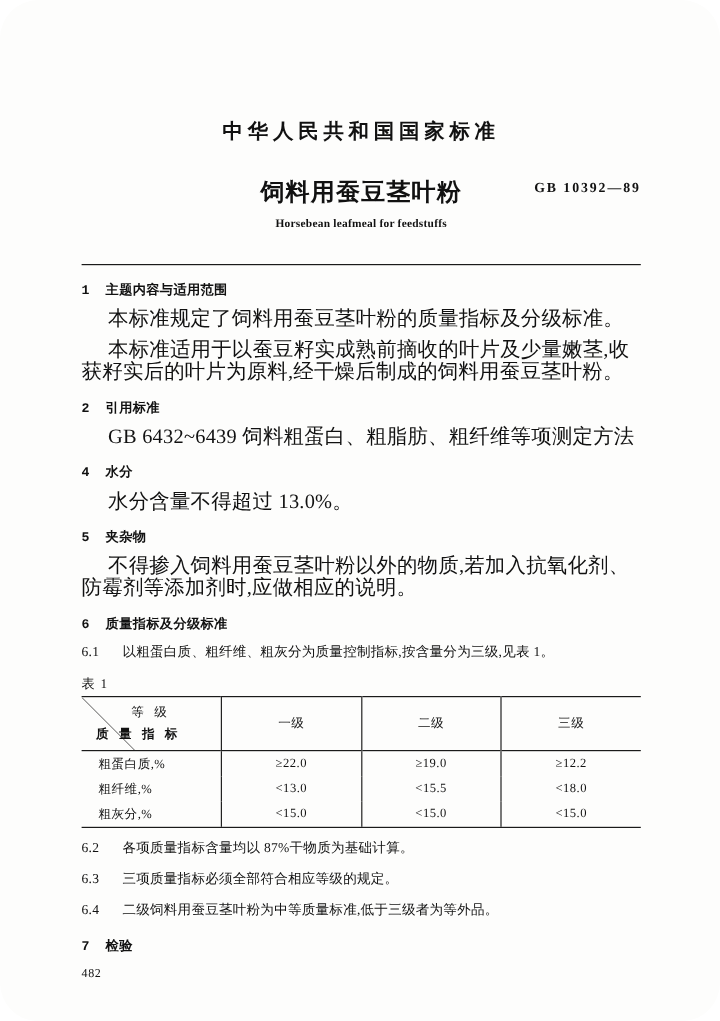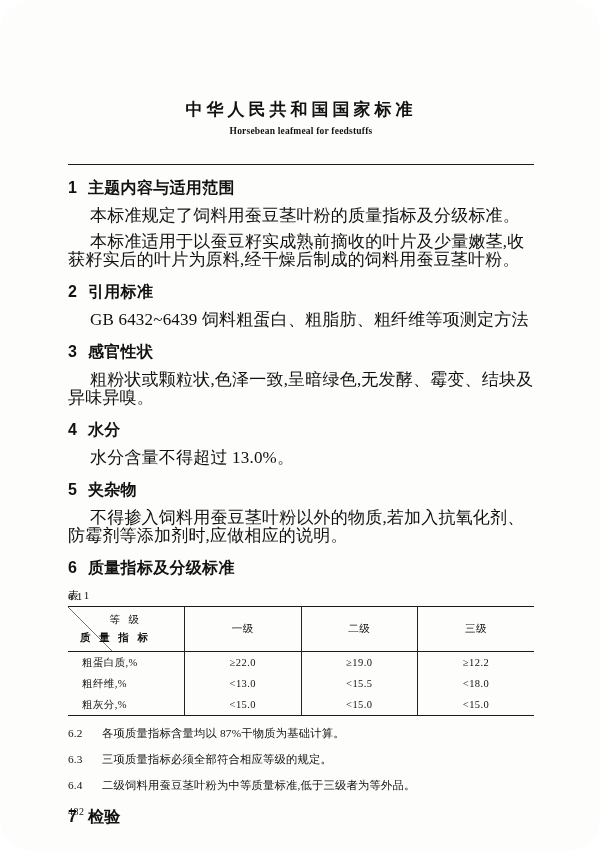--- a/index.html
+++ b/index.html
@@ -73,23 +73,23 @@
     border: 0;
     border-top: 1.6px solid #1a1a1a;
     height: 0;
   }
 
   
   .sec {
     margin-top: 13px;
   }
   .sec-head {
-    font-size: 16px;
-    font-weight: bold;
-    font-family: Liberation Sans, sans-serif;
+    font-size: 11px;
+    font-weight: bold;
+    font-family: Liberation Mono, monospace;
     letter-spacing: 0.3px;
   }
   .sec-head .num {
     display: inline-block;
     width: 20px;
   }
   .para {
     font-size: 17px;
     line-height: 18px;
     margin-top: 8px;
@@ -198,46 +198,44 @@
   }
 </style>
 </head>
 <body>
 
 <div class="page">
   <div class="content">
 
     <div class="nat-title">中华人民共和国国家标准</div>
 
+    <div class="title-row">
+      <div class="doc-title">饲料用蚕豆茎叶粉</div>
+      <div class="std-no">GB  10392—89</div>
+    </div>
 
     <div class="en-title">Horsebean leafmeal for feedstuffs</div>
 
     <hr class="rule-top">
 
     <div class="sec">
       <div class="sec-head">
         <span class="num">1</span><span>主题内容与适用范围</span>
       </div>
       <div class="para">本标准规定了饲料用蚕豆茎叶粉的质量指标及分级标准。</div>
       <div class="para">本标准适用于以蚕豆籽实成熟前摘收的叶片及少量嫩茎,收获籽实后的叶片为原料,经干燥后制成的饲料用蚕豆茎叶粉。</div>
     </div>
 
     <div class="sec">
       <div class="sec-head">
         <span class="num">2</span><span>引用标准</span>
       </div>
       <div class="para hang">GB 6432~6439    饲料粗蛋白、粗脂肪、粗纤维等项测定方法</div>
     </div>
 
-    <div class="sec">
-      <div class="sec-head">
-        <span class="num">3</span><span>感官性状</span>
-      </div>
-      <div class="para">粗粉状或颗粒状,色泽一致,呈暗绿色,无发酵、霉变、结块及异味异嗅。</div>
-    </div>
 
     <div class="sec">
       <div class="sec-head">
         <span class="num">4</span><span>水分</span>
       </div>
       <div class="para">水分含量不得超过 13.0%。</div>
     </div>
 
     <div class="sec">
       <div class="sec-head">
@@ -245,21 +243,21 @@
       </div>
       <div class="para">不得掺入饲料用蚕豆茎叶粉以外的物质,若加入抗氧化剂、防霉剂等添加剂时,应做相应的说明。</div>
     </div>
 
     <div class="sec">
       <div class="sec-head">
         <span class="num">6</span><span>质量指标及分级标准</span>
       </div>
 
       <div class="clause">
-        <span class="cnum">6.1</span>
+        <span class="cnum">6.1</span><span>以粗蛋白质、粗纤维、粗灰分为质量控制指标,按含量分为三级,见表 1。</span>
       </div>
 
       <div class="table-cap">表 1</div>
 
       <table class="qtab">
         <tbody>
           <tr class="hdr tab-top">
             <td class="corner">
               <div class="corner-wrap">
                 <svg class="corner-diag" viewBox="0 0 100 100" preserveAspectRatio="none">

